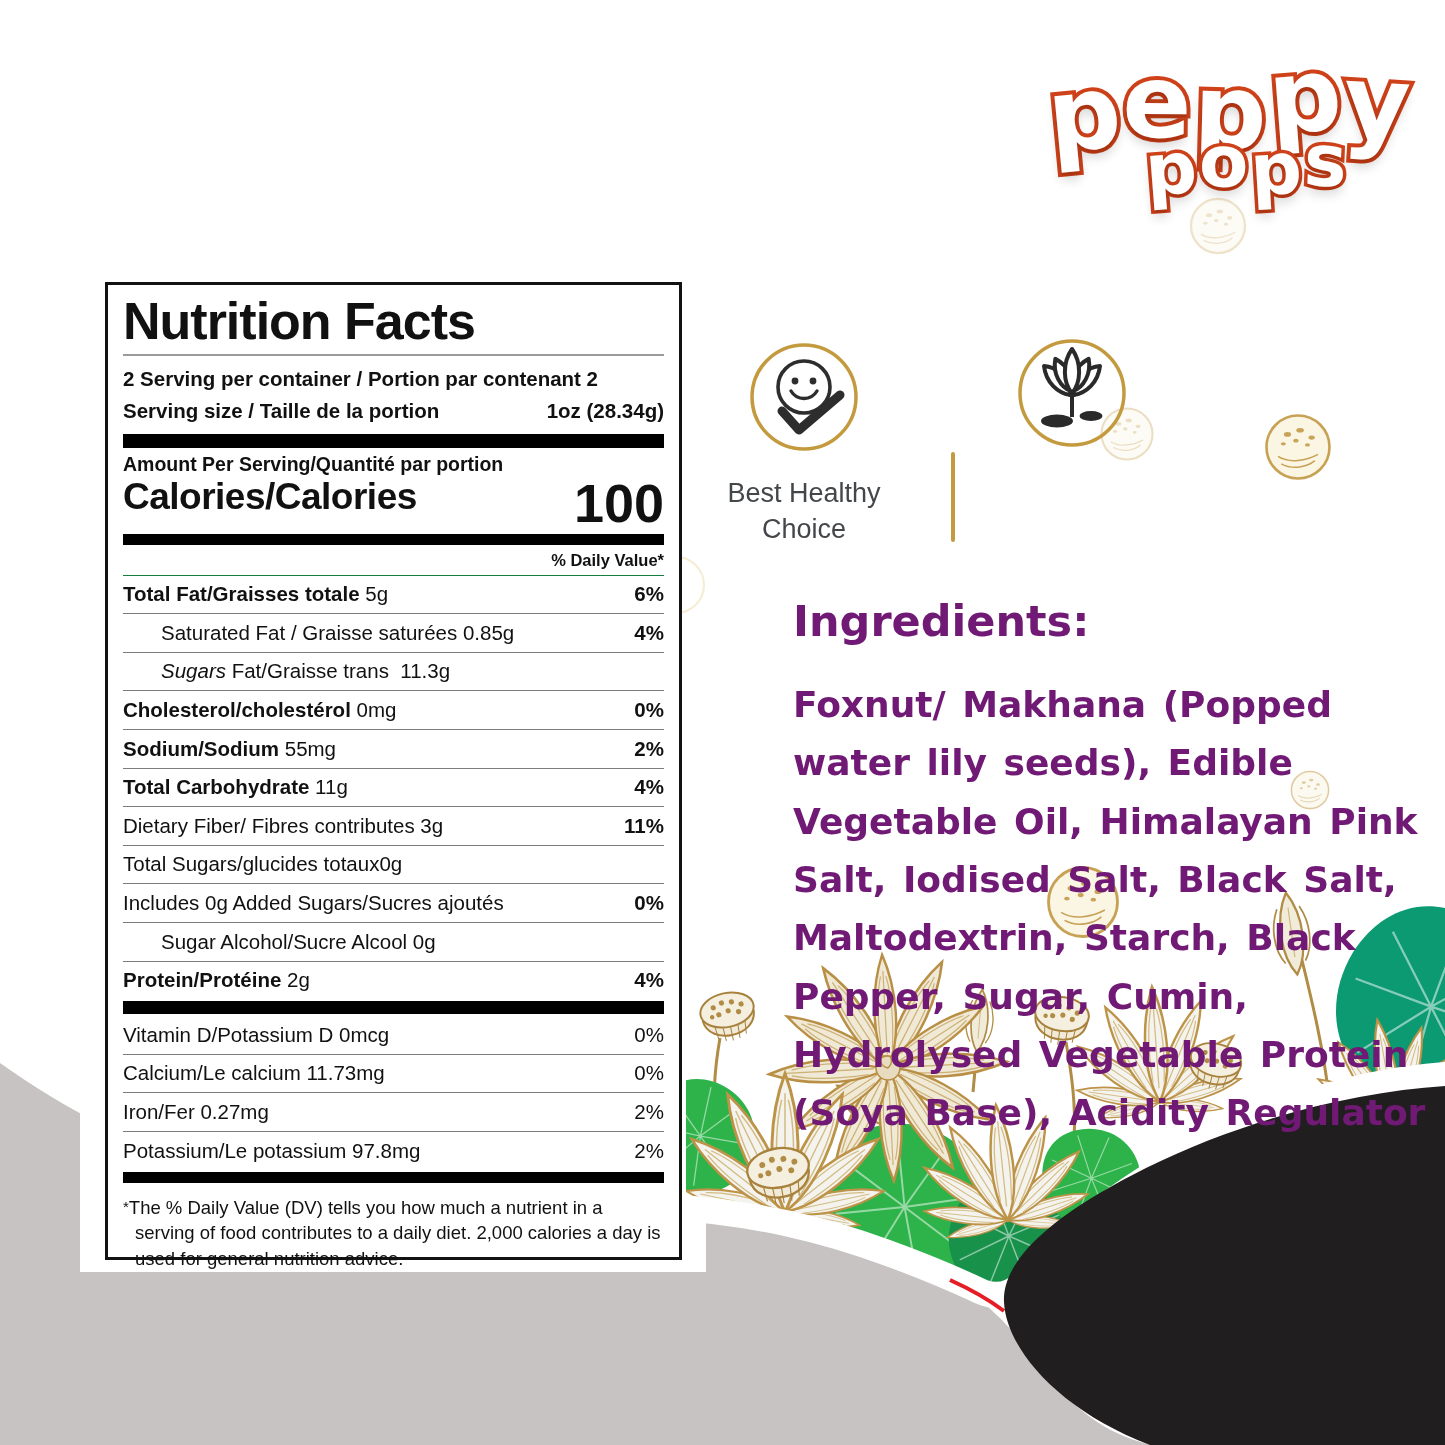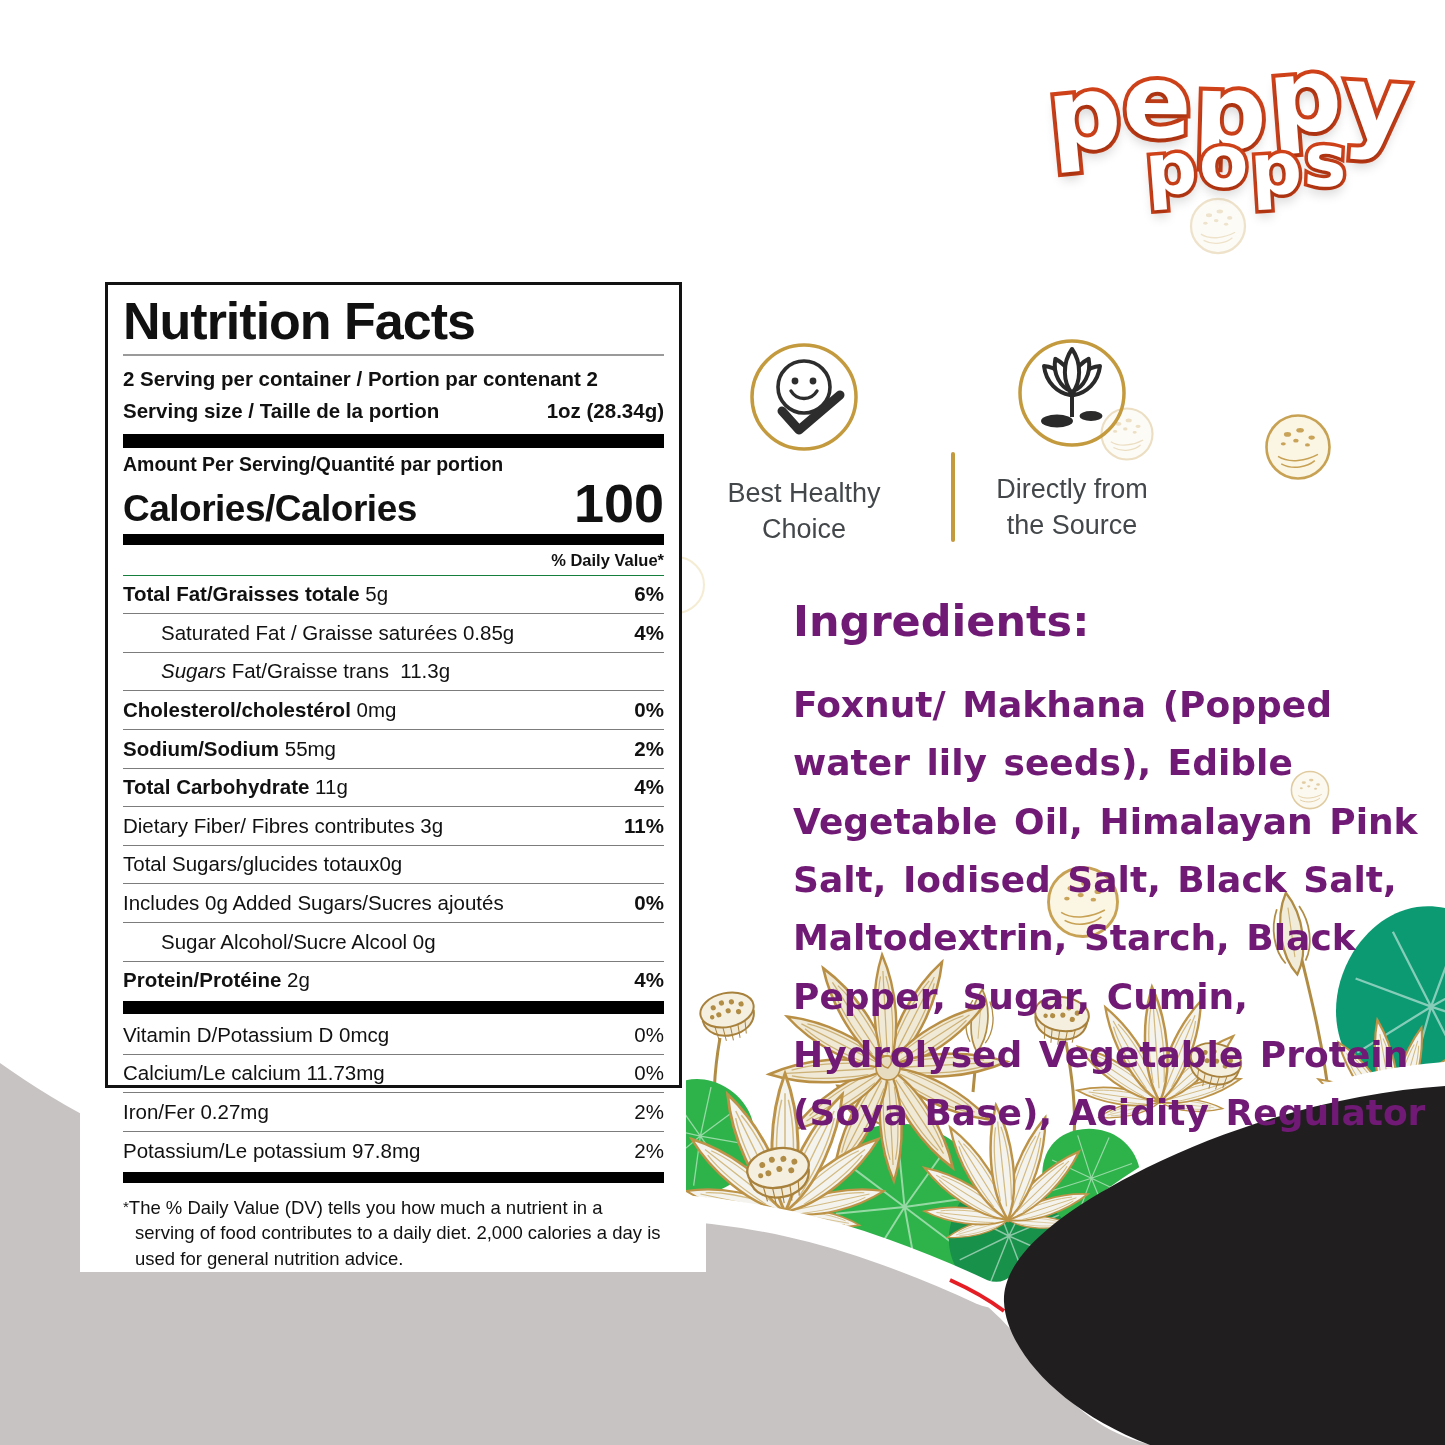--- a/index.html
+++ b/index.html
@@ -1,33 +1,33 @@
 <!DOCTYPE html>
 <html><head>
 <meta charset="utf-8">
 <style>
   html,body{margin:0;padding:0;background:#ffffff;}
   .canvas{position:relative;width:1445px;height:1445px;overflow:hidden;background:#fff;
           font-family:"Liberation Sans",sans-serif;}
   .bg-art{position:absolute;left:0;top:0;width:1445px;height:1445px;}
 
   
-  .nlabel{position:absolute;left:105px;top:282px;width:577px;height:806px;background:#fff;
+  .nlabel{position:absolute;left:105px;top:282px;width:577px;height:978px;background:#fff;
           border:3px solid #121212;box-sizing:border-box;padding:8px 15px 10px 15px;color:#111;}
   .ntitle{font-size:52px;font-weight:700;letter-spacing:-1px;line-height:1.08;}
   .thinrule{height:2px;background:#9a9a9a;margin:5px 0 7px 0;}
   .sline{font-size:20.5px;font-weight:700;line-height:1.55;}
   .sline2{display:flex;justify-content:space-between;font-size:20.5px;font-weight:700;line-height:1.55;}
   .bar{background:#000;}
   .bar.b14{height:14px;margin:7px 0 5px 0;}
   .bar.b11{height:11px;margin:4px 0 2px 0;}
   .bar.b13{height:13px;margin:2px 0;}
   .bar.b10{height:11px;margin:2px 0 6px 0;}
   .amount{font-size:19.5px;font-weight:700;margin-top:2px;}
-  .calrow{display:flex;justify-content:space-between;align-items:flex-end;}
+  .calrow{display:flex;justify-content:space-between;align-items:flex-start;}
   .calword{font-size:37px;font-weight:700;letter-spacing:-0.5px;}
   .calval{font-size:54px;font-weight:700;line-height:1;}
   .dvhead{font-size:16.5px;font-weight:700;text-align:right;padding:4px 0 5px 0;border-bottom:1px solid #15803d;}
   .nrow{display:flex;justify-content:space-between;align-items:baseline;
         font-size:20.5px;line-height:1.2;padding:6.5px 0;border-top:1px solid #7c7c7c;}
   .rows .nrow:first-child{border-top:none;}
   .nrow.ind{padding-left:38px;}
   .b{font-weight:700;}
   .it{font-style:italic;}
   .nname{white-space:pre;}
@@ -318,21 +318,20 @@
         <path d="M-2,2 C-14,0 -26,-10 -28,-27 C-15,-26 -5,-16 -1,-5 Z"></path>
         <path d="M2,2 C14,0 26,-10 28,-27 C15,-26 5,-16 1,-5 Z"></path>
         <path d="M0,-2 C-8,-10 -9,-26 0,-38 C9,-26 8,-10 0,-2 Z" transform="rotate(-26)"></path>
         <path d="M0,-2 C-8,-10 -9,-26 0,-38 C9,-26 8,-10 0,-2 Z" transform="rotate(26)"></path>
         <path d="M0,0 C-9,-10 -10,-30 0,-44 C10,-30 9,-10 0,0 Z"></path>
       </g>
       <path d="M0,2 L0,24" stroke="#2a2a2a" stroke-width="4"></path>
       <ellipse cx="-15" cy="28" rx="16" ry="6.5" fill="#2a2a2a"></ellipse>
       <ellipse cx="19" cy="23" rx="11.5" ry="5" fill="#2a2a2a"></ellipse>
     </svg>
-    <div class="badge-label">Directly from the Source</div>
   </div>
 
   <div class="ingredients">
     <div class="ing-head">Ingredients:</div>
     <div class="ing-body">Foxnut/ Makhana (Popped water lily seeds), Edible Vegetable Oil, Himalayan Pink Salt, Iodised Salt, Black Salt, Maltodextrin, Starch, Black Pepper, Sugar, Cumin, Hydrolysed Vegetable Protein (Soya Base), Acidity Regulator</div>
   </div>
 
 </div>
 
 </body></html>

